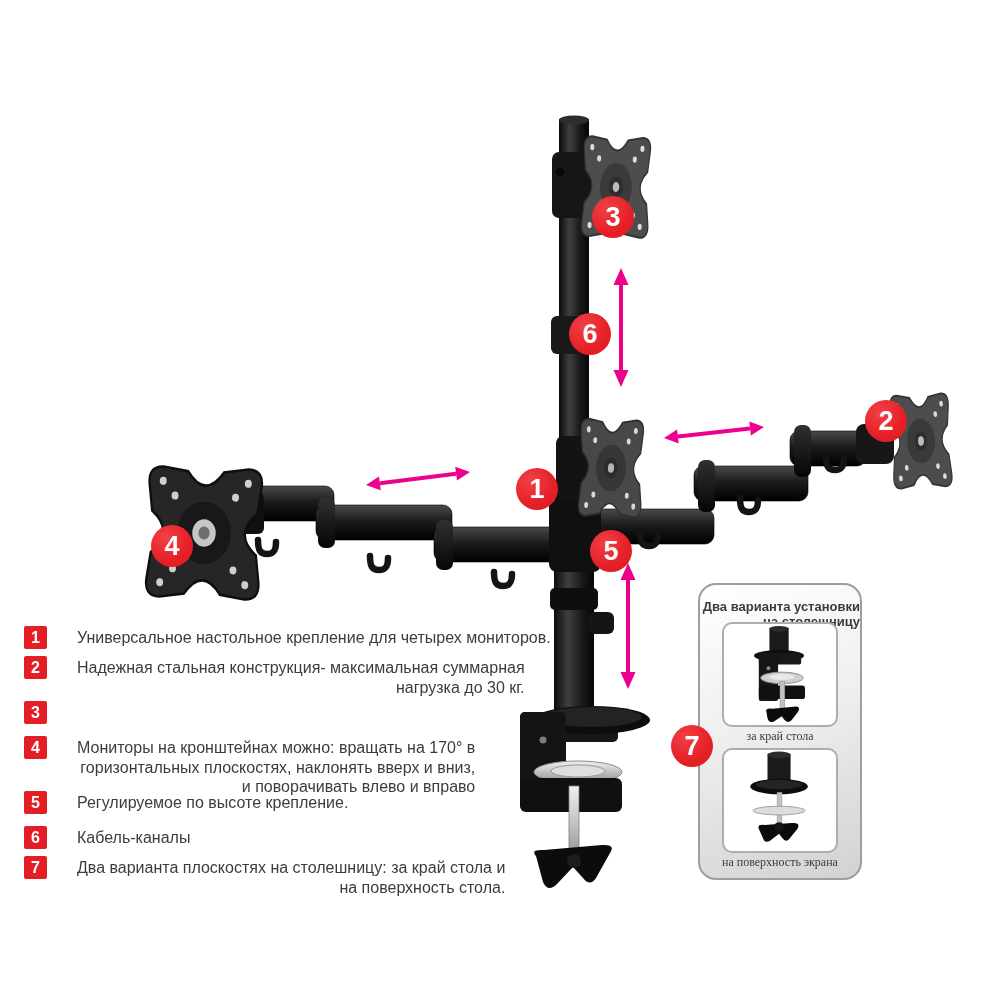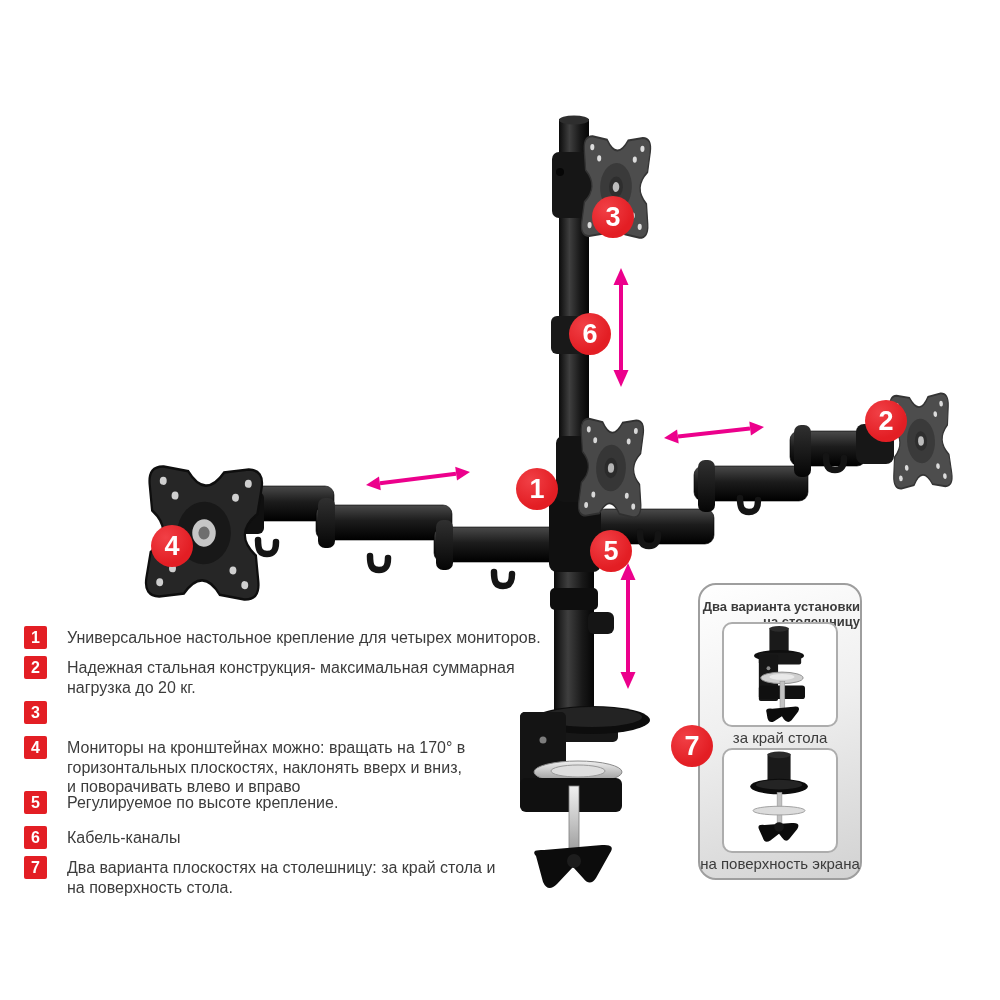--- a/index.html
+++ b/index.html
@@ -17,23 +17,24 @@
     color:#fff;font-weight:bold;font-size:27px;line-height:42px;text-align:center;
   }
   
   .legend-row{position:absolute;left:24px;display:flex;align-items:flex-start;}
   .badge-square{
     width:23px;height:23px;border-radius:2px;flex:0 0 23px;
     background:var(--badge-red,#e31e24);color:#fff;font-weight:bold;
     font-size:16px;line-height:23px;text-align:center;
   }
   .legend-text{
-    margin-left:20px;padding-top:2px;max-width:478px;
+    margin-left:30px;padding-top:2px;max-width:478px;
     color:var(--text-dark,#3c3c3c);font-size:16px;line-height:19.5px;
     white-space:pre-line;
+    text-align:right;
   }
   .r1{top:626px}.r2{top:656px}.r3{top:701px}.r4{top:736px}
   .r5{top:791px}.r6{top:826px}.r7{top:856px}
 
   
   .panel{
     position:absolute;left:698px;top:583px;width:164px;height:297px;
     border:2px solid var(--panel-border,#9e9e9e);border-radius:18px;
     background:linear-gradient(160deg,#ffffff 0%,#efefef 45%,#d2d2d2 100%);
     box-sizing:border-box;
@@ -42,21 +43,21 @@
     margin-top:14px;text-align:right;font-weight:bold;font-size:13px;
     line-height:15px;color:#3b3b3b;white-space:pre-line;
   }
   .panel-box{
     position:absolute;left:22px;width:116px;height:105px;background:#fff;
     border:2px solid #adadad;border-radius:10px;box-sizing:border-box;overflow:hidden;
   }
   .pb1{top:37px}.pb2{top:163px}
   .panel-caption{
     position:absolute;left:0;width:100%;text-align:center;
-    font-size:15px;color:#3b3b3b;
+    font-size:12px;color:#3b3b3b;font-family:Liberation Serif, serif;
   }
   .pc1{top:144px}.pc2{top:270px}
 
   .arrow-line{stroke:var(--arrow-pink,#ec008c);stroke-width:4;fill:none;}
   .arrow-head{fill:var(--arrow-pink,#ec008c);stroke:none;}
 </style>
 </head>
 <body>
 
 <div class="canvas">
@@ -241,21 +242,21 @@
   <div class="badge-circle" style="left:671px;top:725px;">7</div>
 
   <div>
     <div class="legend-row r1">
       <div class="badge-square">1</div>
       <div class="legend-text">Универсальное настольное крепление для четырех мониторов.</div>
     </div>
     <div class="legend-row r2">
       <div class="badge-square">2</div>
       <div class="legend-text">Надежная стальная конструкция- максимальная суммарная
-нагрузка до 20 кг.</div>
+нагрузка до 30 кг.</div>
     </div>
     <div class="legend-row r3">
       <div class="badge-square">3</div>
     </div>
     <div class="legend-row r4">
       <div class="badge-square">4</div>
       <div class="legend-text">Мониторы на кронштейнах можно: вращать на 170° в
 горизонтальных плоскостях, наклонять вверх и вниз,
 и поворачивать влево и вправо</div>
     </div>

